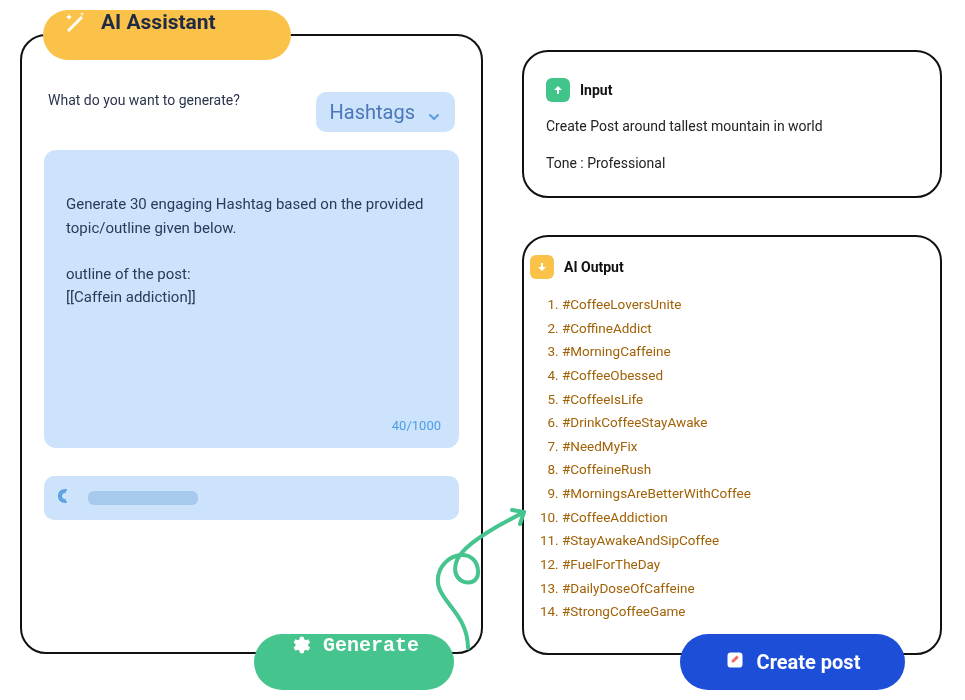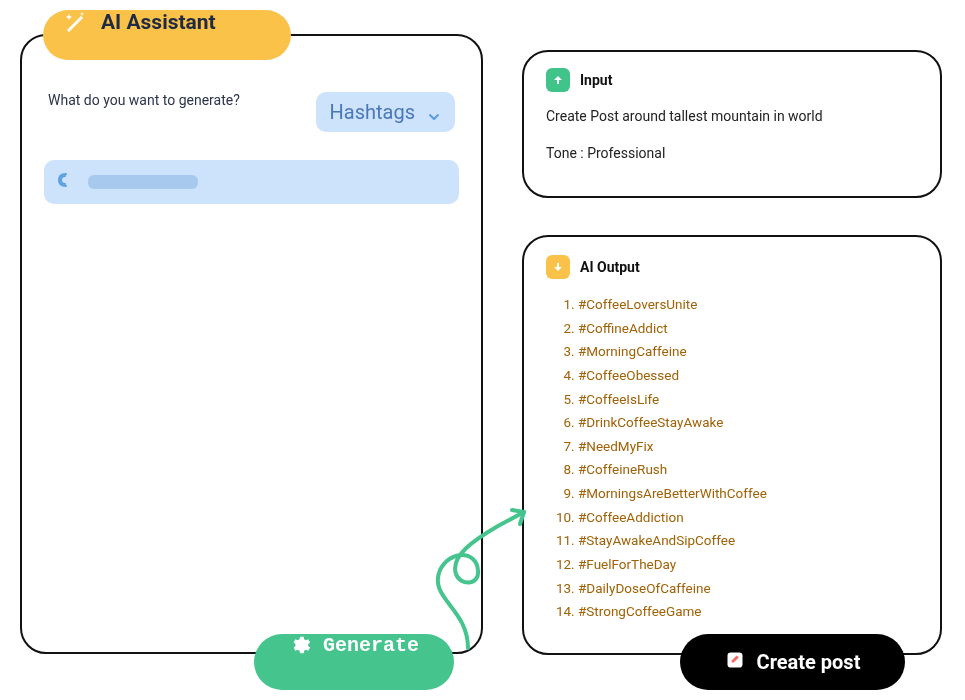--- a/index.html
+++ b/index.html
@@ -121,31 +121,31 @@
       font-family: Liberation Mono, monospace;
     }
     .right-top {
       position: absolute;
       left: 522px;
       top: 50px;
       width: 420px;
       height: 148px;
       border: 2px solid #111;
       border-radius: 26px;
-      padding: 16px 22px;
+      padding: 26px 22px;
     }
     .right-bottom {
       position: absolute;
       left: 522px;
       top: 235px;
       width: 420px;
       height: 420px;
       border: 2px solid #111;
       border-radius: 26px;
-      padding: 18px 22px;
+      padding: 18px 6px;
       overflow: hidden;
     }
     .section-header {
       display: flex;
       align-items: center;
       gap: 10px;
       margin-bottom: 14px;
     }
     .section-header .title {
       font-weight: 700;
@@ -173,21 +173,21 @@
       font-size: 13.5px;
       color: #a16207;
       line-height: 1.75;
     }
     .create-post-btn {
       position: absolute;
       left: 680px;
       top: 634px;
       width: 225px;
       height: 56px;
-      background: #000000;
+      background: #1d4ed8;
       border-radius: 30px;
       display: flex;
       align-items: center;
       justify-content: center;
       gap: 12px;
       color: #fff;
       font-weight: 700;
       font-size: 20px;
       cursor: pointer;
       z-index: 12;
@@ -221,20 +221,27 @@
   <div class="prompt-row">
     <span class="prompt-label">What do you want to generate?</span>
     <div class="type-select">
       <span>Hashtags</span>
       <span class="chevron">
         <svg width="14" height="14" viewBox="0 0 14 14">
             <path d="M3 5 L7 9 L11 5" stroke="#5a9de0" stroke-width="2" fill="none" stroke-linecap="round" stroke-linejoin="round"></path>
           </svg>
       </span>
     </div>
+  </div>
+  <div class="textarea-wrap">
+    <span>Generate 30 engaging Hashtag based on the provided topic/outline given below.
+
+outline of the post:
+[[Caffein addiction]]</span>
+    <span class="char-counter">40/1000</span>
   </div>
   <div class="audio-bar">
     <span class="audio-icon">
       <svg width="18" height="18" viewBox="0 0 18 18" fill="none">
         <path d="M3 9 Q3 5 7 5" stroke="#5aa0e0" stroke-width="2" fill="none" stroke-linecap="round"></path>
         <path d="M3 9 Q3 13 7 13" stroke="#5aa0e0" stroke-width="2" fill="none" stroke-linecap="round"></path>
         <path d="M1 9 Q1 3 8 3" stroke="#5aa0e0" stroke-width="2" fill="none" stroke-linecap="round"></path>
         <path d="M1 9 Q1 15 8 15" stroke="#5aa0e0" stroke-width="2" fill="none" stroke-linecap="round"></path>
       </svg>
     </span>

